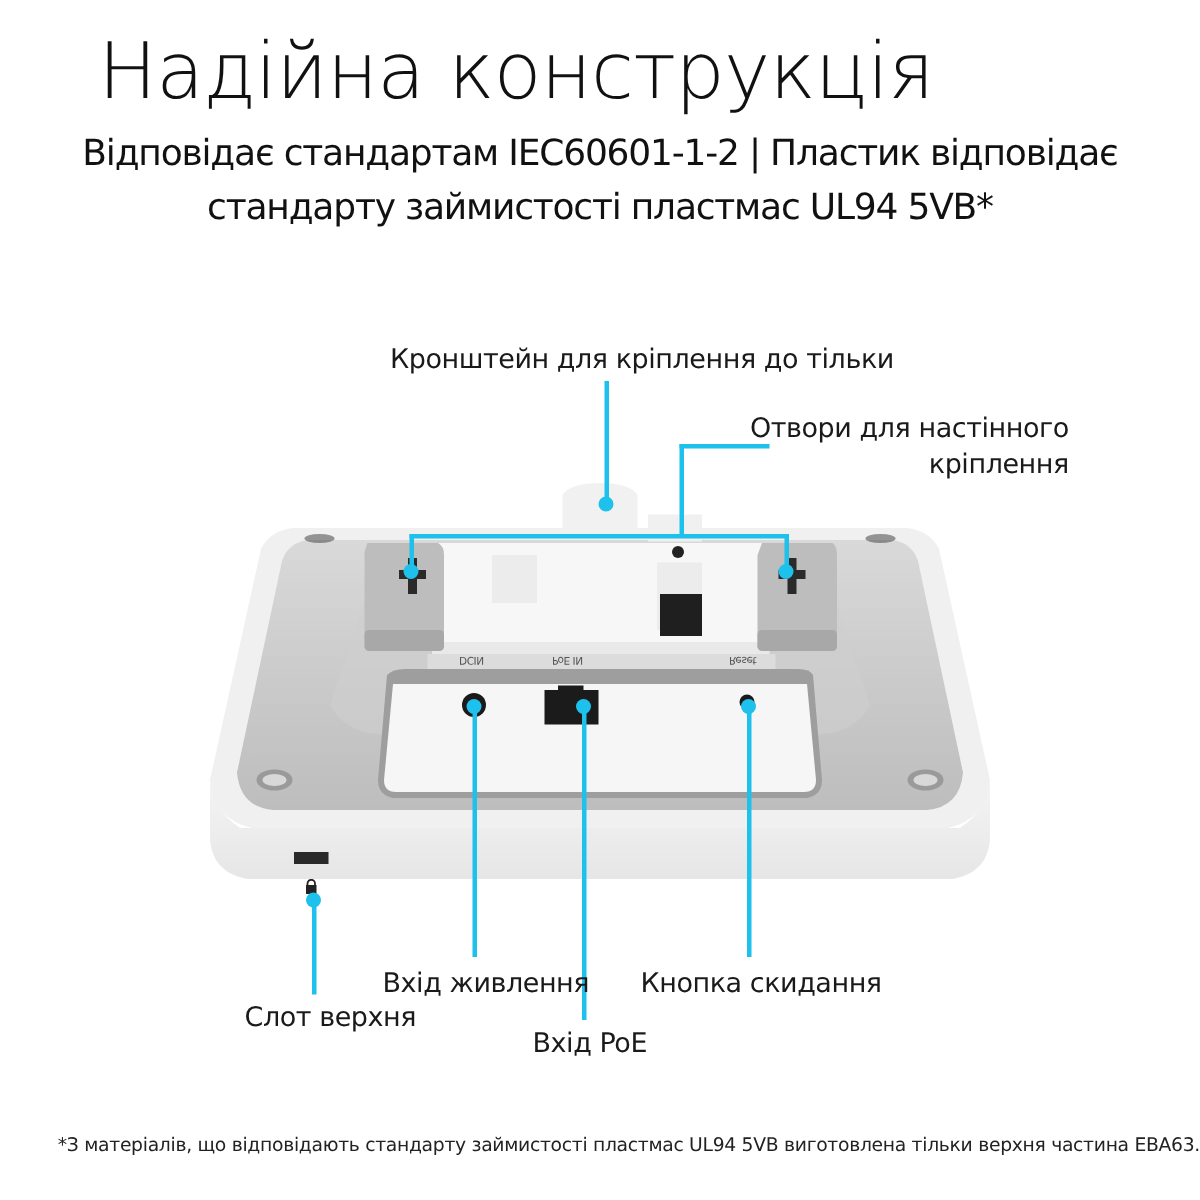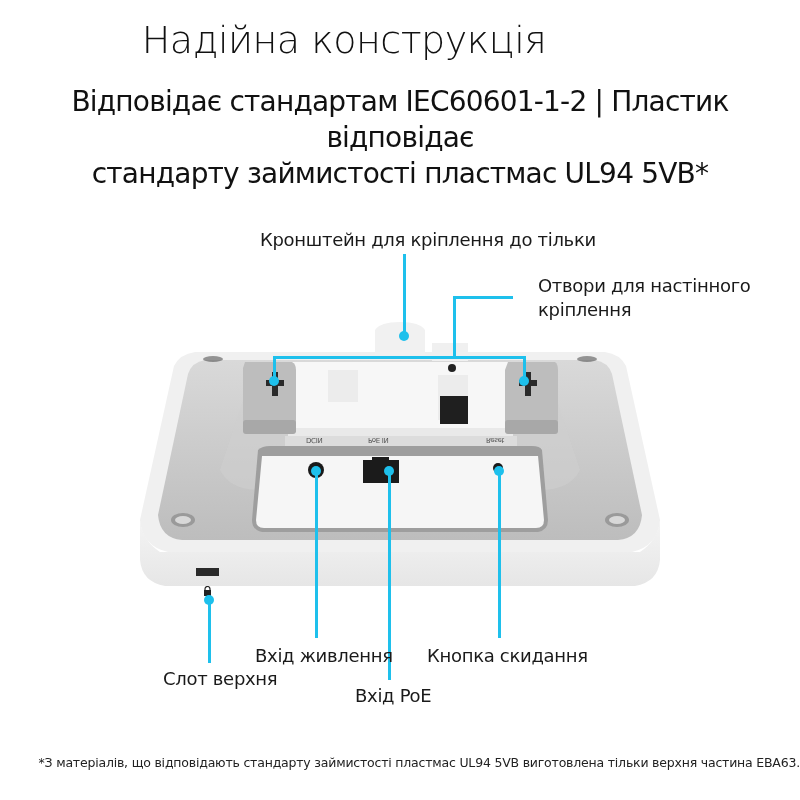--- a/index.html
+++ b/index.html
@@ -1,21 +1,21 @@
 <!DOCTYPE html>
 <html><head>
 <meta charset="utf-8">
 <style>
   html, body { margin: 0; padding: 0; background: #ffffff; }
   body { width: 800px; height: 800px; position: relative; overflow: hidden;
          font-family: "DejaVu Sans", "Liberation Sans", sans-serif; color: #111; }
   .title { position: absolute; top: 18px; left: 0; width: 688px; text-align: center;
-           font-size: 38px; font-weight: 300; letter-spacing: -0.5px; color: #111; }
+           font-size: 52px; font-weight: 300; letter-spacing: -0.5px; color: #111; }
   .subtitle { position: absolute; top: 84px; left: 0; width: 800px; text-align: center;
-              font-size: 28px; line-height: 36px; color: #111; letter-spacing: -0.8px; }
+              font-size: 24px; line-height: 36px; color: #111; letter-spacing: -0.8px; }
   .label { position: absolute; font-size: 18px; color: #1a1a1a; white-space: nowrap; letter-spacing: -0.3px; }
   .footnote { position: absolute; top: 755px; left: 0; width: 800px; text-align: right;
               font-size: 12.5px; color: #222; letter-spacing: -0.2px; }
   .line { position: absolute; background: #1ec0ec; }
   .dot { position: absolute; width: 10px; height: 10px; border-radius: 50%; background: #1ec0ec; }
   .device { position: absolute; left: 0; top: 0; width: 800px; height: 800px; }
 </style>
 </head>
 <body>
 
@@ -119,21 +119,21 @@
 <div class="dot" style="left:384px;top:466px;"></div>
 <div class="line" style="left:388px;top:470px;width:3px;height:210px;"></div>
 
 <div class="dot" style="left:494px;top:466px;"></div>
 <div class="line" style="left:498px;top:470px;width:3px;height:168px;"></div>
 
 <div class="dot" style="left:204px;top:595px;"></div>
 <div class="line" style="left:208px;top:599px;width:3px;height:64px;"></div>
 
 <div class="label" style="left:260px;top:229px;">Кронштейн для кріплення до тільки</div>
-<div class="label" style="left:538px;top:274px;line-height:24px;">
+<div class="label" style="left:500px;top:274px;line-height:24px;text-align:right;">
   <div>Отвори для настінного</div>
   <div>кріплення</div>
 </div>
 <div class="label" style="left:255px;top:645px;">Вхід живлення</div>
 <div class="label" style="left:427px;top:645px;">Кнопка скидання</div>
 <div class="label" style="left:163px;top:668px;">Слот верхня</div>
 <div class="label" style="left:355px;top:685px;">Вхід PoE</div>
 
 <div class="footnote">*З матеріалів, що відповідають стандарту займистості пластмас UL94 5VB виготовлена тільки верхня частина EBA63.</div>
 

